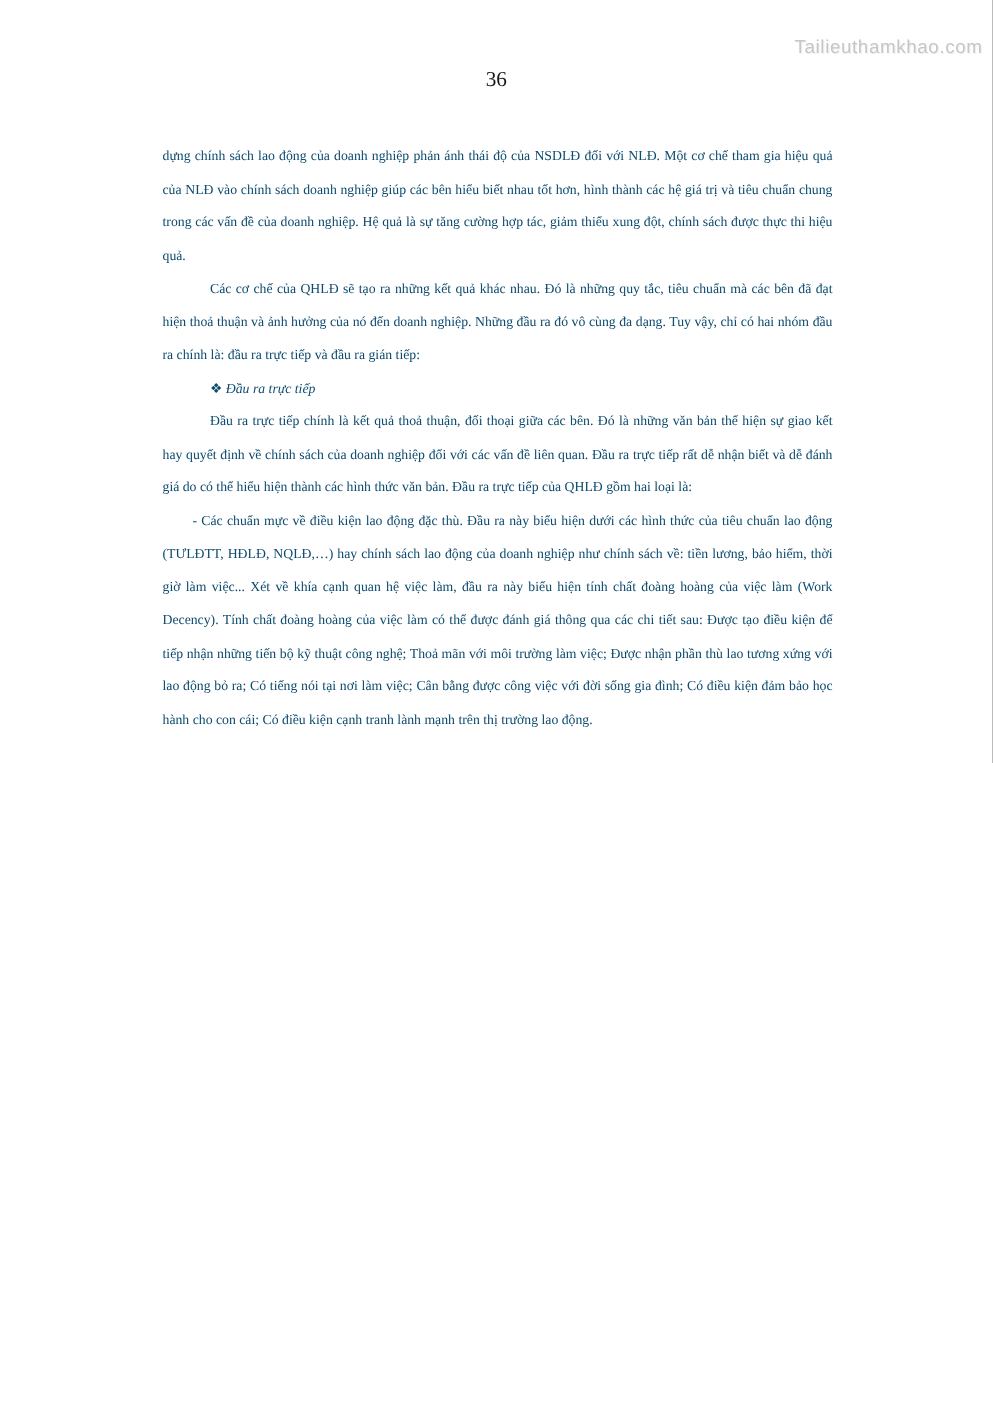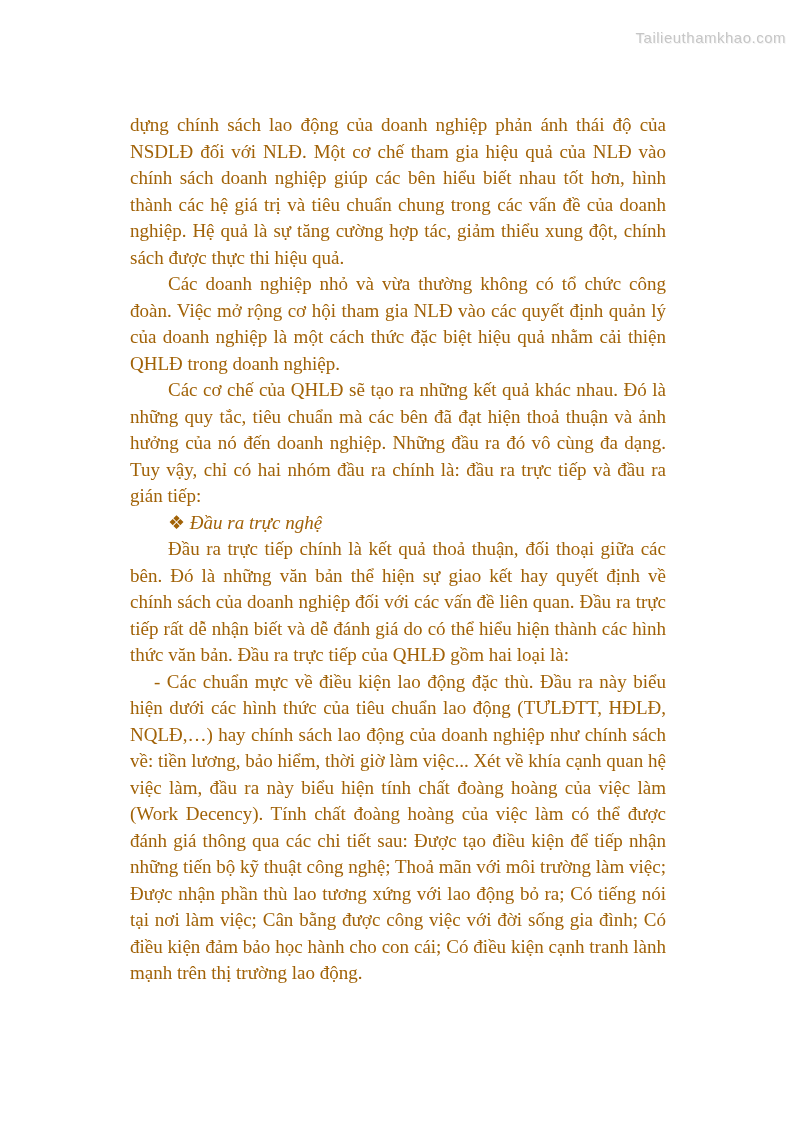--- a/index.html
+++ b/index.html
@@ -30,23 +30,23 @@
     width: 100%;
     text-align: center;
     font-size: 17px;
     color: #1a1a1a;
   }
   .doc-body {
     position: absolute;
     top: 112px;
     left: 130px;
     width: 536px;
-    font-size: 19px;
+    font-size: 11px;
     line-height: 26.5px;
-    color: #a16207;
+    color: #0c4a6e;
     text-align: justify;
   }
   .para { margin: 0; padding: 0; }
   .indent { text-indent: 38px; }
   .indent-dash { text-indent: 24px; }
   .heading {
     font-weight: bold;
     font-style: italic;
     text-align: left;
   }
@@ -62,31 +62,31 @@
   .bullet-line .marker { font-style: normal; }
   .run-italic { }
 </style>
 </head>
 <body>
 
 <div class="page">
 
   <div class="watermark">Tailieuthamkhao.com</div>
 
+  <div class="page-number">36</div>
 
   <div class="doc-body">
 
     <p class="para">dựng chính sách lao động của doanh nghiệp phản ánh thái độ của NSDLĐ đối với NLĐ. Một cơ chế tham gia hiệu quả của NLĐ vào chính sách doanh nghiệp giúp các bên hiểu biết nhau tốt hơn, hình thành các hệ giá trị và tiêu chuẩn chung trong các vấn đề của doanh nghiệp. Hệ quả là sự tăng cường hợp tác, giảm thiểu xung đột, chính sách được thực thi hiệu quả.</p>
 
-    <p class="para indent">Các doanh nghiệp nhỏ và vừa thường không có tổ chức công đoàn. Việc mở rộng cơ hội tham gia NLĐ vào các quyết định quản lý của doanh nghiệp là một cách thức đặc biệt hiệu quả nhằm cải thiện QHLĐ trong doanh nghiệp.</p>
 
 
     <p class="para indent">Các cơ chế của QHLĐ sẽ tạo ra những kết quả khác nhau. Đó là những quy tắc, tiêu chuẩn mà các bên đã đạt hiện thoả thuận và ảnh hưởng của nó đến doanh nghiệp. Những đầu ra đó vô cùng đa dạng. Tuy vậy, chỉ có hai nhóm đầu ra chính là: đầu ra trực tiếp và đầu ra gián tiếp:</p>
 
-    <p class="para bullet-line"><span class="marker">❖ </span><span class="bullet-text">Đầu ra trực nghệ</span></p>
+    <p class="para bullet-line"><span class="marker">❖ </span><span class="bullet-text">Đầu ra trực tiếp</span></p>
 
     <p class="para indent">Đầu ra trực tiếp chính là kết quả thoả thuận, đối thoại giữa các bên. Đó là những văn bản thể hiện sự giao kết hay quyết định về chính sách của doanh nghiệp đối với các vấn đề liên quan. Đầu ra trực tiếp rất dễ nhận biết và dễ đánh giá do có thể hiểu hiện thành các hình thức văn bản. Đầu ra trực tiếp của QHLĐ gồm hai loại là:</p>
 
 
     <p class="para indent-dash"><span>- Các chuẩn mực về điều kiện lao động đặc thù. Đầu ra này biểu hiện dưới các hình thức của tiêu chuẩn lao động (TƯLĐTT, HĐLĐ, NQLĐ,…) hay chính sách lao động của doanh nghiệp như chính sách về: tiền lương, bảo hiểm, thời giờ làm việc... Xét về khía cạnh quan hệ việc làm, đầu ra này biểu hiện tính chất đoàng hoàng của việc làm </span><span class="run-italic">(Work Decency)</span><span>. Tính chất đoàng hoàng của việc làm có thể được đánh giá thông qua các chi tiết sau: Được tạo điều kiện để tiếp nhận những tiến bộ kỹ thuật công nghệ; Thoả mãn với môi trường làm việc; Được nhận phần thù lao tương xứng với lao động bỏ ra; Có tiếng nói tại nơi làm việc; Cân bằng được công việc với đời sống gia đình; Có điều kiện đảm bảo học hành cho con cái; Có điều kiện cạnh tranh lành mạnh trên thị trường lao động.</span></p>
 
   </div>
 </div>
 
 </body></html>

